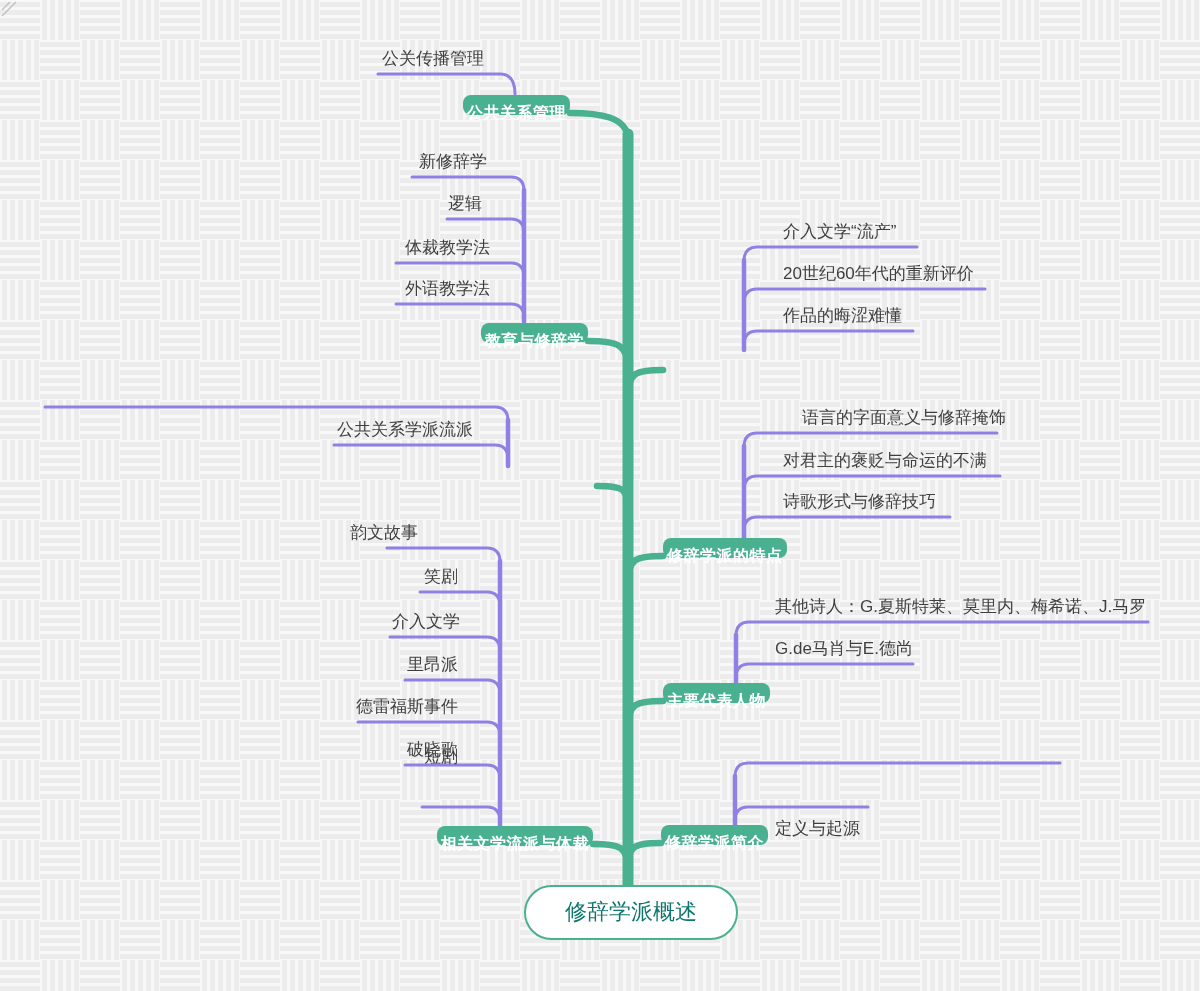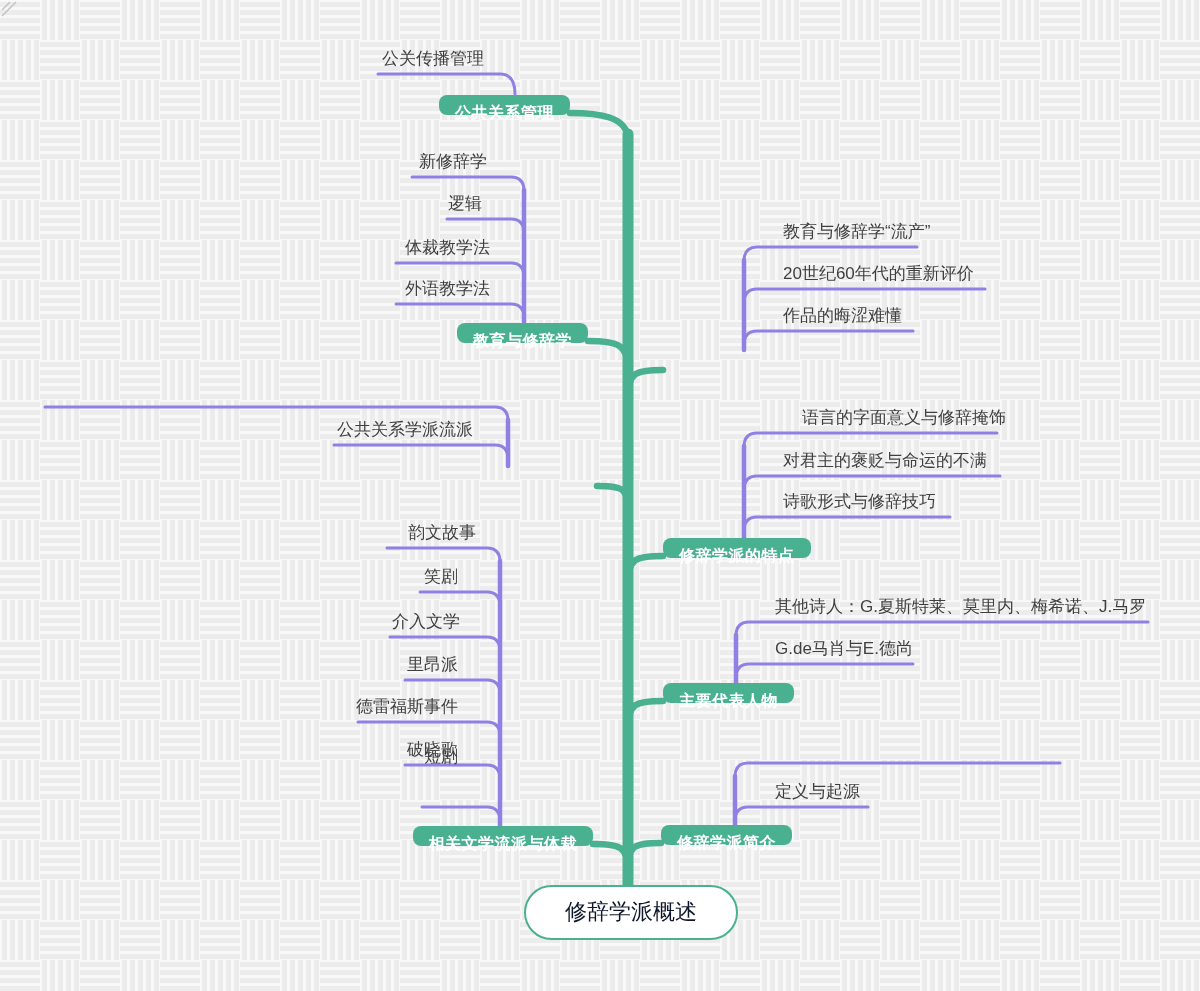--- a/index.html
+++ b/index.html
@@ -18,33 +18,33 @@
     box-shadow:inset 0 0 0 2px #cbcbcb;
     overflow:hidden;
   }
   #bg-pattern{position:absolute;left:0;top:0;z-index:0;}
   #links{position:absolute;left:0;top:0;z-index:1;}
   .node{
     position:absolute;z-index:2;
     height:20px;line-height:36px;
     background:var(--green);color:#ffffff;
     font-size:16px;font-weight:bold;letter-spacing:0.5px;
-    padding:0 16px;border-radius:8px;white-space:nowrap;
+    padding:0 4px;border-radius:8px;white-space:nowrap;
   }
   .kid{
     position:absolute;z-index:2;
     font-size:17px;line-height:21px;color:var(--child-text);
     white-space:nowrap;
   }
   #root-node{
     position:absolute;z-index:3;
     left:524px;top:885px;width:214px;height:55px;
     box-sizing:border-box;border:2.5px solid var(--green);
     background:#ffffff;border-radius:28px;
-    color:#0f172a;font-size:22px;line-height:50px;
+    color:#0f766e;font-size:22px;line-height:50px;
     text-align:center;white-space:nowrap;
   }
 </style>
 </head>
 <body>
 
 <div id="canvas">
 
   <svg id="bg-pattern" width="1200" height="991">
     <defs>
@@ -124,32 +124,32 @@
   <div id="root-node">修辞学派概述</div>
 <div class="node" style="top: 95px; right: 630px;">公共关系管理</div>
     <div class="kid" style="top: 48px; right: 716px;">公关传播管理</div>
     <div class="node" style="top: 323px; right: 612px; margin-left: 22px;">教育与修辞学</div>
     <div class="kid" style="top: 151px; right: 713px;">新修辞学</div>
     <div class="kid" style="top: 193px; right: 718px;">逻辑</div>
     <div class="kid" style="top: 237px; right: 710px;">体裁教学法</div>
     <div class="kid" style="top: 278px; right: 710px;">外语教学法</div>
     <div class="kid" style="top: 419px; right: 727px;">公共关系学派流派</div>
     <div class="node" style="top: 826px; right: 607px;">相关文学流派与体裁</div>
-    <div class="kid" style="top: 522px; right: 724px;">韵文故事</div>
+    <div class="kid" style="top: 522px; right: 782px;">韵文故事</div>
     <div class="kid" style="top: 566px; right: 742px;">笑剧</div>
     <div class="kid" style="top: 611px; right: 740px;">介入文学</div>
     <div class="kid" style="top: 654px; right: 742px;">里昂派</div>
     <div class="kid" style="top: 696px; right: 742px;">德雷福斯事件</div>
     <div class="kid" style="top: 739px; right: 742px;">破晓歌</div>
     <div class="kid" style="top: 746px; right: 742px; text-align: right;">短剧</div>
-    <div class="kid" style="top: 221px; left: 783px;">教育与修辞学“流产”</div>
+    <div class="kid" style="top: 221px; left: 783px;">介入文学“流产”</div>
     <div class="kid" style="top: 263px; left: 783px;">20世纪60年代的重新评价</div>
     <div class="kid" style="top: 305px; left: 783px;">作品的晦涩难懂</div>
     <div class="node" style="top: 538px; left: 663px;">修辞学派的特点</div>
     <div class="kid" style="top: 407px; left: 802px; text-align: right;">语言的字面意义与修辞掩饰</div>
     <div class="kid" style="top: 450px; left: 783px;">对君主的褒贬与命运的不满</div>
     <div class="kid" style="top: 491px; left: 783px;">诗歌形式与修辞技巧</div>
     <div class="node" style="top: 683px; left: 663px;">主要代表人物</div>
     <div class="kid" style="top: 596px; left: 775px;">其他诗人：G.夏斯特莱、莫里内、梅希诺、J.马罗</div>
     <div class="kid" style="top: 638px; left: 775px;">G.de马肖与E.德尚</div>
     <div class="node" style="top: 825px; left: 661px;">修辞学派简介</div>
-    <div class="kid" style="top: 781px; left: 775px;">定义与起源</div>
+    <div class="kid" style="top: 818px; left: 775px;">定义与起源</div>
   </div>
 
 </body></html>

